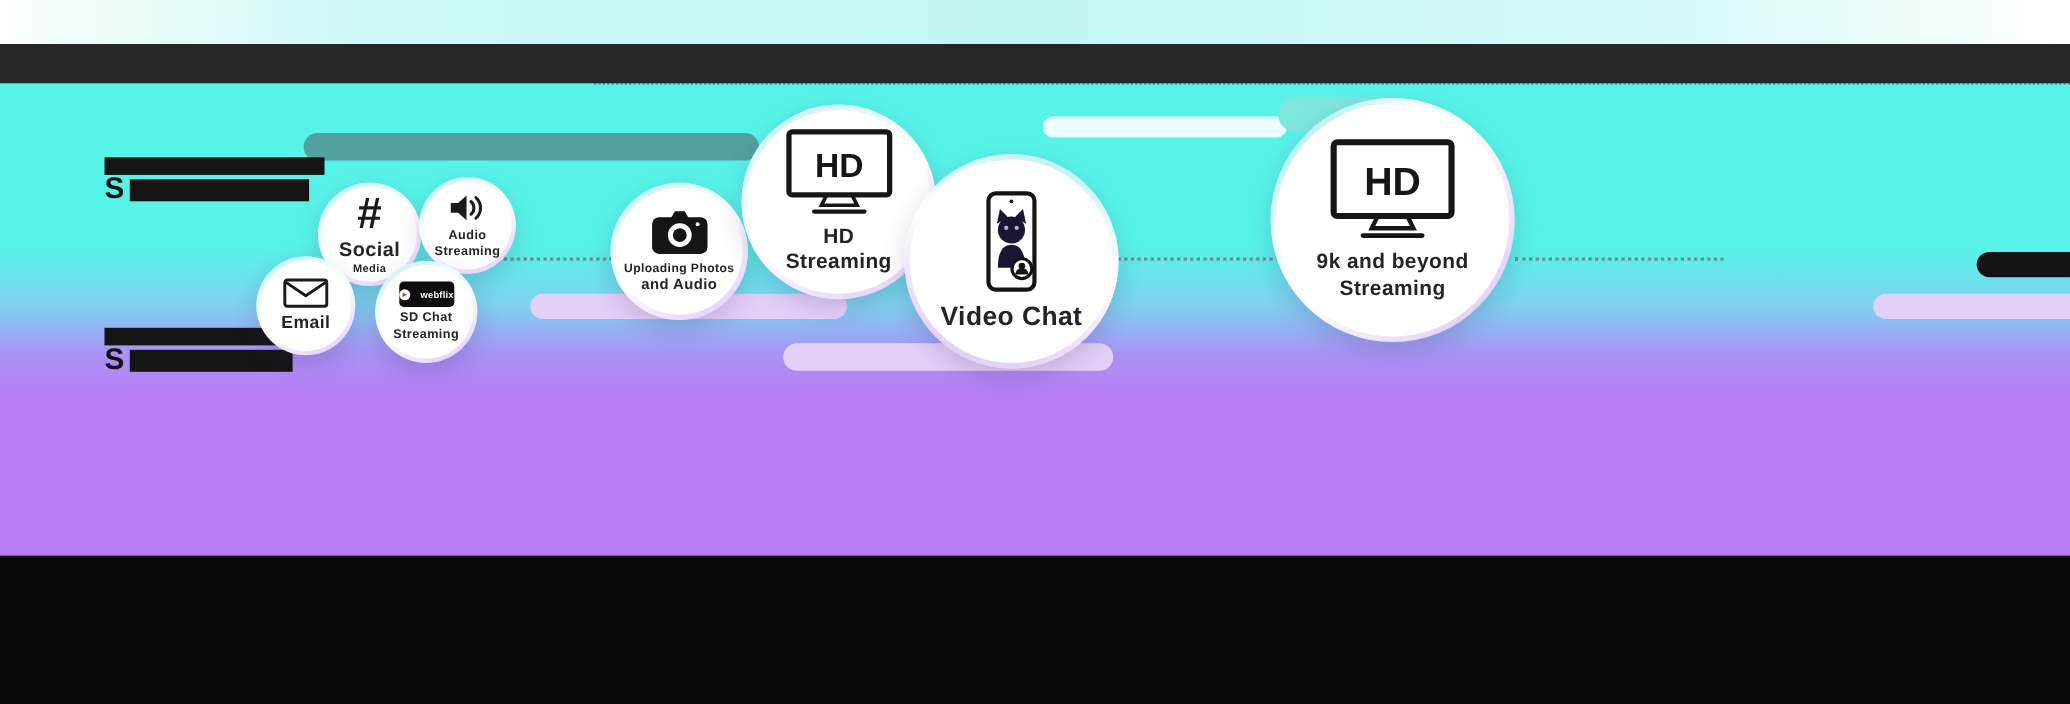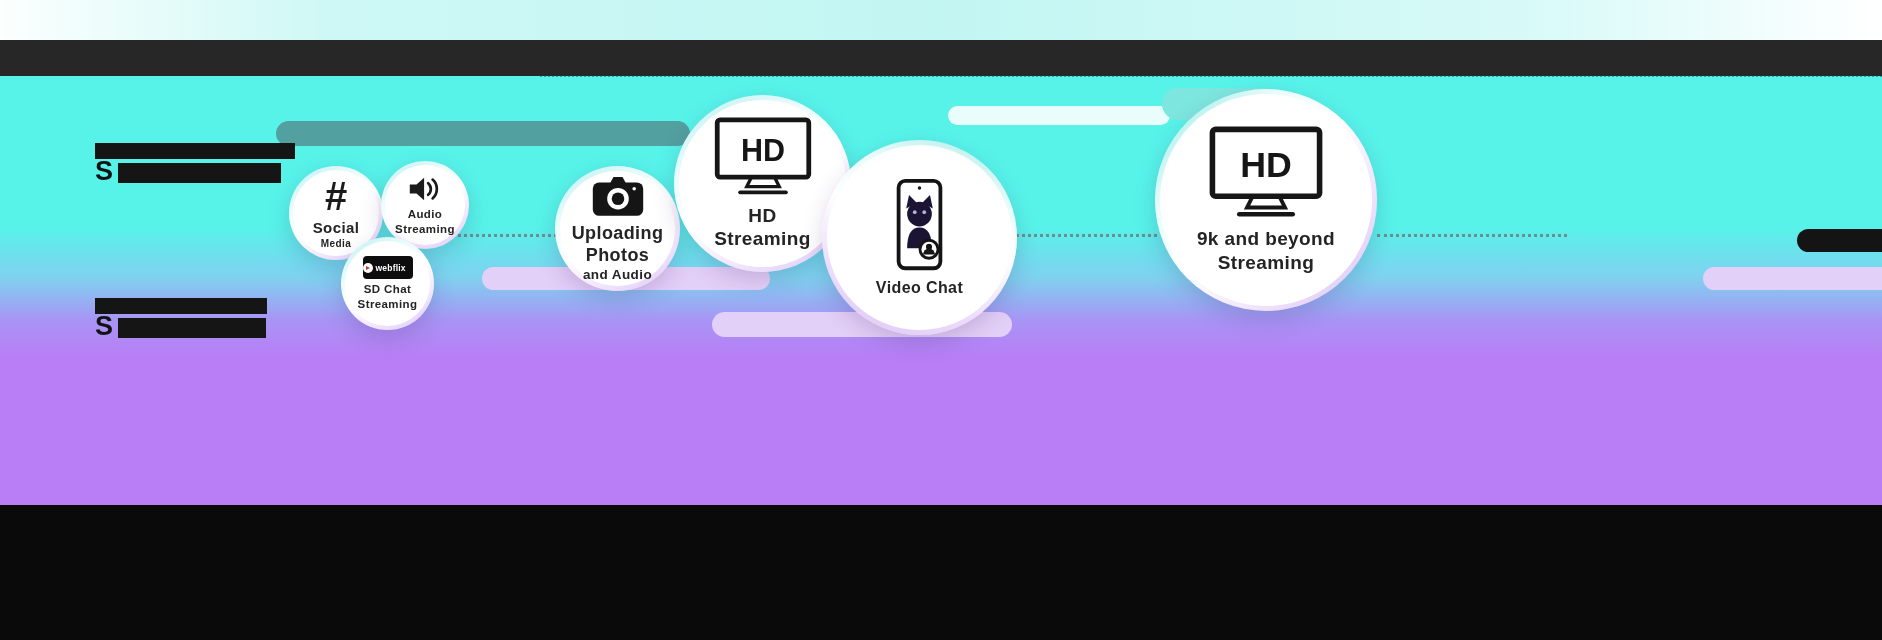--- a/index.html
+++ b/index.html
@@ -42,21 +42,21 @@
   .bubble.small .in { inset:4px; gap:3px; }
   .ring-a { background:linear-gradient(150deg,#bdeff0 0%,#eafcfc 30%,#ffffff 50%,#f3e8fd 72%,#ddc6f6 100%); }
   .ring-b { background:linear-gradient(135deg,#8fe9e2 0%,#eafcfb 28%,#ffffff 48%,#eee0fb 75%,#d9c0f5 100%); }
   .ring-c { background:linear-gradient(200deg,#aeebe9 0%,#e6fbfa 25%,#ffffff 45%,#efe0fc 70%,#dcc5f6 100%); }
 
   .lbl { color:#242424; font-weight:bold; letter-spacing:0.4px; line-height:1.22; }
   .glyph-hash { font-size:40px; font-weight:bold; color:#1a1a1a; line-height:1; }
 
   
   .badge { width:50px; height:23px; background:#0d0d0d; border-radius:4px;
-    display:flex; align-items:center; justify-content:flex-start; gap:3px; }
+    display:flex; align-items:center; justify-content:space-between; gap:3px; }
   .badge .dot { width:10px; height:10px; border-radius:50%; background:#ffffff;
     display:flex; align-items:center; justify-content:center; }
   .badge .tri { width:0; height:0; border-left:4px solid #d6332b;
     border-top:2.5px solid transparent; border-bottom:2.5px solid transparent; margin-left:1px; }
   .badge .txt { color:#ffffff; font-size:8.5px; font-weight:bold; letter-spacing:0.2px; }
 
   svg { display:block; }
 </style>
 </head>
 <body>
@@ -87,21 +87,21 @@
   <div class="abs block" style="left:118px;top:163px;width:163px;height:20px;"></div>
 
   <div class="abs block" style="left:95px;top:298px;width:172px;height:16px;"></div>
   <div class="abs s-prefix" style="left:95px;top:313px;">S</div>
   <div class="abs block" style="left:118px;top:318px;width:148px;height:20px;"></div>
 
   <div class="bubble small ring-a" style="left:289px;top:166px;width:94px;height:94px;">
     <div class="in">
       <span class="glyph-hash">#</span>
       <div>
-        <div class="lbl" style="font-size:15px">Social</div>
+        <div class="lbl" style="font-size:18px">Social</div>
         <div class="lbl" style="font-size:10px">Media</div>
       </div>
     </div>
   </div>
 
   <div class="bubble small ring-a" style="left:381px;top:161px;width:88px;height:88px;">
     <div class="in">
       <span>
         <svg width="34" height="30" viewBox="0 0 38 32">
           <path d="M2 11 h7.5 L18 3.5 v25 L9.5 21 H2 z" fill="#1b1b1b"></path>
@@ -109,20 +109,31 @@
           <path d="M27.5 5.5 a14 14 0 0 1 0 21" fill="none" stroke="#1b1b1b" stroke-width="3" stroke-linecap="round"></path>
         </svg>
       </span>
       <div>
         <div class="lbl" style="font-size:11.5px">Audio</div>
         <div class="lbl" style="font-size:11.5px">Streaming</div>
       </div>
     </div>
   </div>
 
+  <div class="bubble small ring-a" style="left:233px;top:233px;width:90px;height:90px;">
+    <div class="in">
+      <span>
+        <svg width="42" height="29" viewBox="0 0 44 30">
+          <rect x="2" y="2.5" width="40" height="25" rx="2.5" fill="none" stroke="#1b1b1b" stroke-width="2.8"></rect>
+          <path d="M3.5 5 L22 17.5 L40.5 5" fill="none" stroke="#1b1b1b" stroke-width="2.8" stroke-linecap="round"></path>
+        </svg>
+      </span>
+      <div class="lbl" style="font-size:16px">Email</div>
+    </div>
+  </div>
 
   <div class="bubble small ring-a" style="left:341px;top:237px;width:93px;height:93px;">
     <div class="in">
       <span class="badge">
         <span class="dot">
             <span class="tri"></span>
           </span>
         <span class="txt">webflix</span>
       </span>
       <div>
@@ -137,21 +148,21 @@
       <span>
         <svg width="54" height="44" viewBox="0 0 60 48">
           <path d="M21 10 L25 3 h10 L39 10 z" fill="#151515"></path>
           <rect x="2" y="9" width="56" height="37" rx="7" fill="#151515"></rect>
           <circle cx="30" cy="27" r="12" fill="#ffffff"></circle>
           <circle cx="30" cy="27" r="7" fill="#151515"></circle>
           <circle cx="48" cy="16" r="2" fill="#ffffff"></circle>
         </svg>
       </span>
       <div>
-        <div class="lbl" style="font-size:18px">Uploading Photos</div>
+        <div class="lbl" style="font-size:11px">Uploading Photos</div>
         <div class="lbl" style="font-size:13.5px">and Audio</div>
       </div>
     </div>
   </div>
 
   <div class="bubble ring-a" style="left:674px;top:95px;width:177px;height:177px;">
     <div class="in">
       <span>
         <svg width="100" height="82" viewBox="0 0 104 86">
           <rect x="4" y="3" width="96" height="60" rx="3" fill="#ffffff" stroke="#161616" stroke-width="5"></rect>
@@ -177,21 +188,21 @@
           <path d="M44 32 L41 18 L33 26 Z" fill="#1b1433"></path>
           <circle cx="30" cy="38" r="13" fill="#1b1433"></circle>
           <circle cx="25" cy="36" r="2" fill="#b9aee0"></circle>
           <circle cx="35" cy="36" r="2" fill="#b9aee0"></circle>
           <path d="M17 74 Q17 52 30 52 Q43 52 43 74 Z" fill="#1b1433"></path>
           <circle cx="40" cy="75" r="9.5" fill="#ffffff" stroke="#141414" stroke-width="3"></circle>
           <circle cx="40" cy="72.5" r="3.2" fill="#141414"></circle>
           <path d="M33.8 80.5 a6.2 6.2 0 0 1 12.4 0 z" fill="#141414"></path>
         </svg>
       </span>
-      <div class="lbl" style="font-size:16px">Video Chat</div>
+      <div class="lbl" style="font-size:24px">Video Chat</div>
     </div>
   </div>
 
   <div class="bubble ring-b" style="left:1155px;top:89px;width:222px;height:222px;">
     <div class="in">
       <span>
         <svg width="118" height="96" viewBox="0 0 104 86">
           <rect x="4" y="3" width="96" height="60" rx="3" fill="#ffffff" stroke="#161616" stroke-width="5"></rect>
           <text x="52" y="46" text-anchor="middle" font-size="32" font-weight="bold" font-family="Liberation Sans, sans-serif" fill="#161616">HD</text>
           <path d="M40 63 L35 73 H69 L64 63" fill="none" stroke="#161616" stroke-width="3.5"></path>

